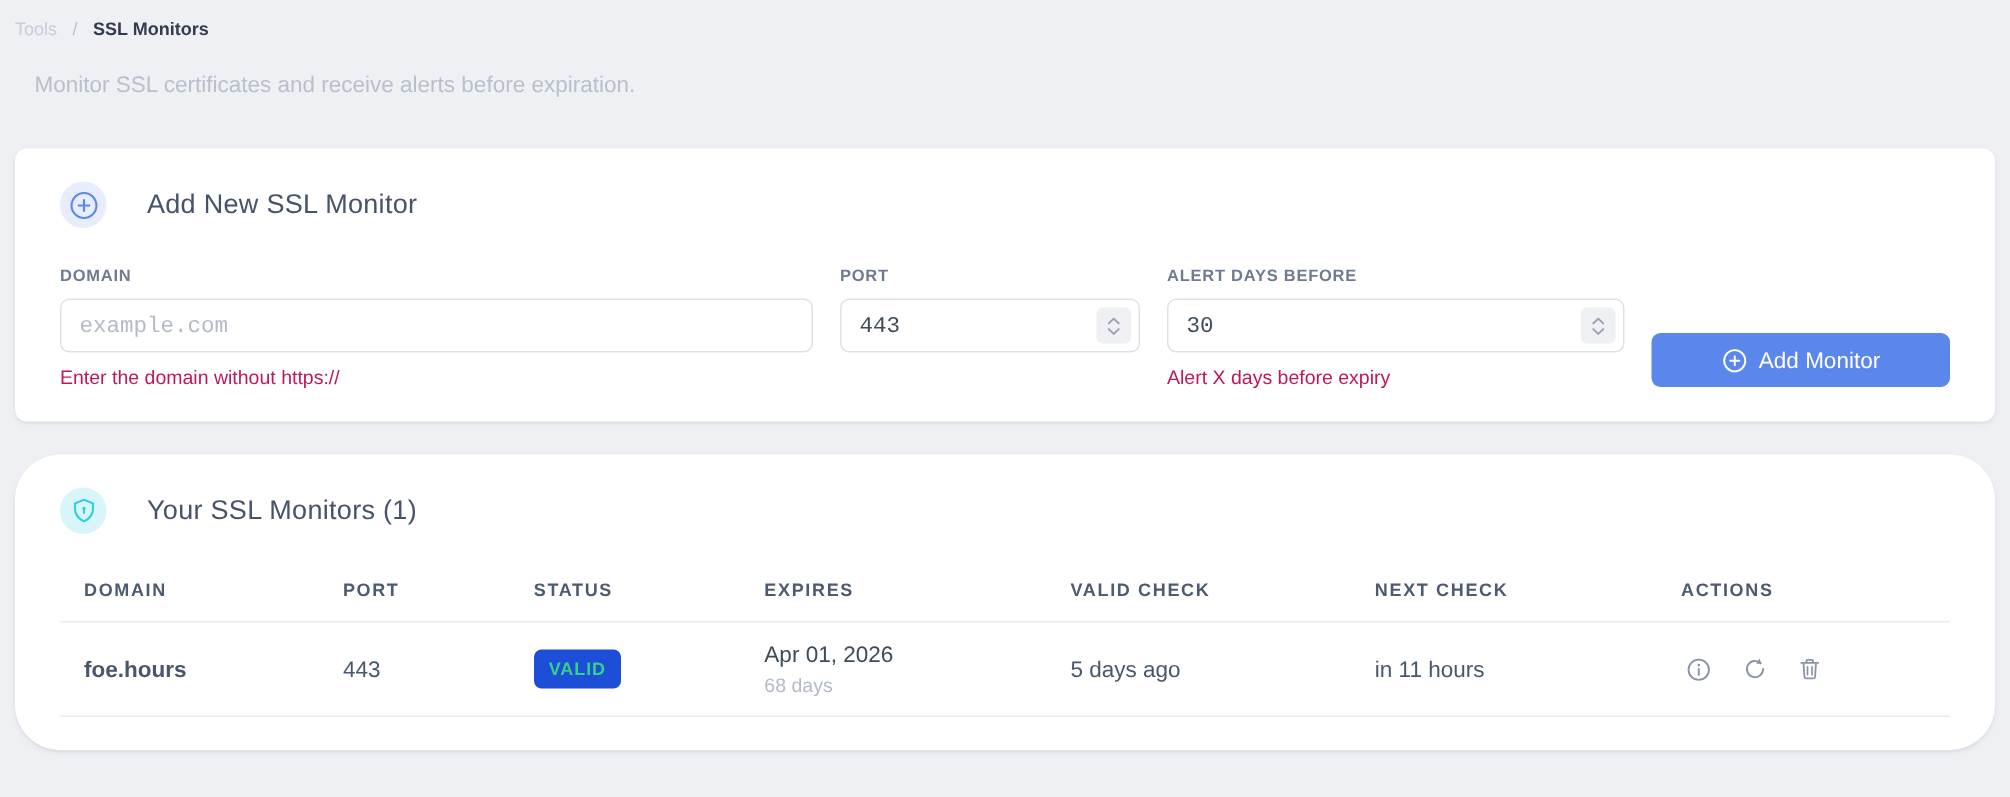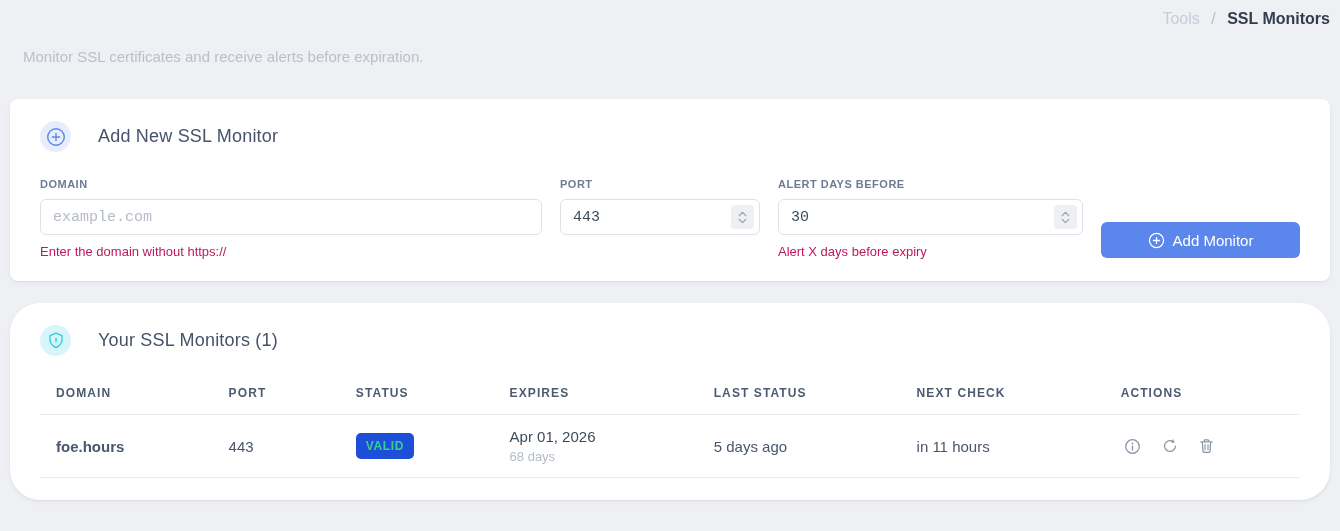--- a/index.html
+++ b/index.html
@@ -6,21 +6,21 @@
   html, body { margin: 0; padding: 0; }
   body {
     width: 1340px; height: 531px; overflow: hidden;
     background: #eef0f4;
     font-family: "Liberation Sans", sans-serif;
     color: #3e4c59;
   }
   .page { padding: 6px 10px 0 10px; }
 
   
-  .breadcrumb { font-size: 16px; line-height: 26px; text-align: right; }
+  .breadcrumb { font-size: 12px; line-height: 26px; }
   .bc-light { color: #c7cdd8; cursor: pointer; }
   .bc-sep { color: #b9c0cc; margin: 0 7px; }
   .bc-current { color: #333c4e; font-weight: 700; }
   .subtitle { margin: 16px 0 0 13px; font-size: 15px; color: #b9c0cc; }
 
   
   .card {
     background: #ffffff;
     border-radius: 8px;
     box-shadow: 0 1px 2px rgba(16,30,54,.06), 0 2px 6px rgba(16,30,54,.04);
@@ -189,21 +189,21 @@
           <col style="width:16.1%">
           <col style="width:16.2%">
           <col style="width:15.5%">
       </colgroup>
       <thead>
         <tr>
           <th>DOMAIN</th>
           <th>PORT</th>
           <th>STATUS</th>
           <th>EXPIRES</th>
-          <th>LAST STATUS</th>
+          <th>VALID CHECK</th>
           <th>NEXT CHECK</th>
           <th>ACTIONS</th>
         </tr>
       </thead>
       <tbody>
         <tr>
           <td class="cell-domain">foe.hours</td>
           <td>443</td>
           <td>
             <span class="badge-valid">VALID</span>

